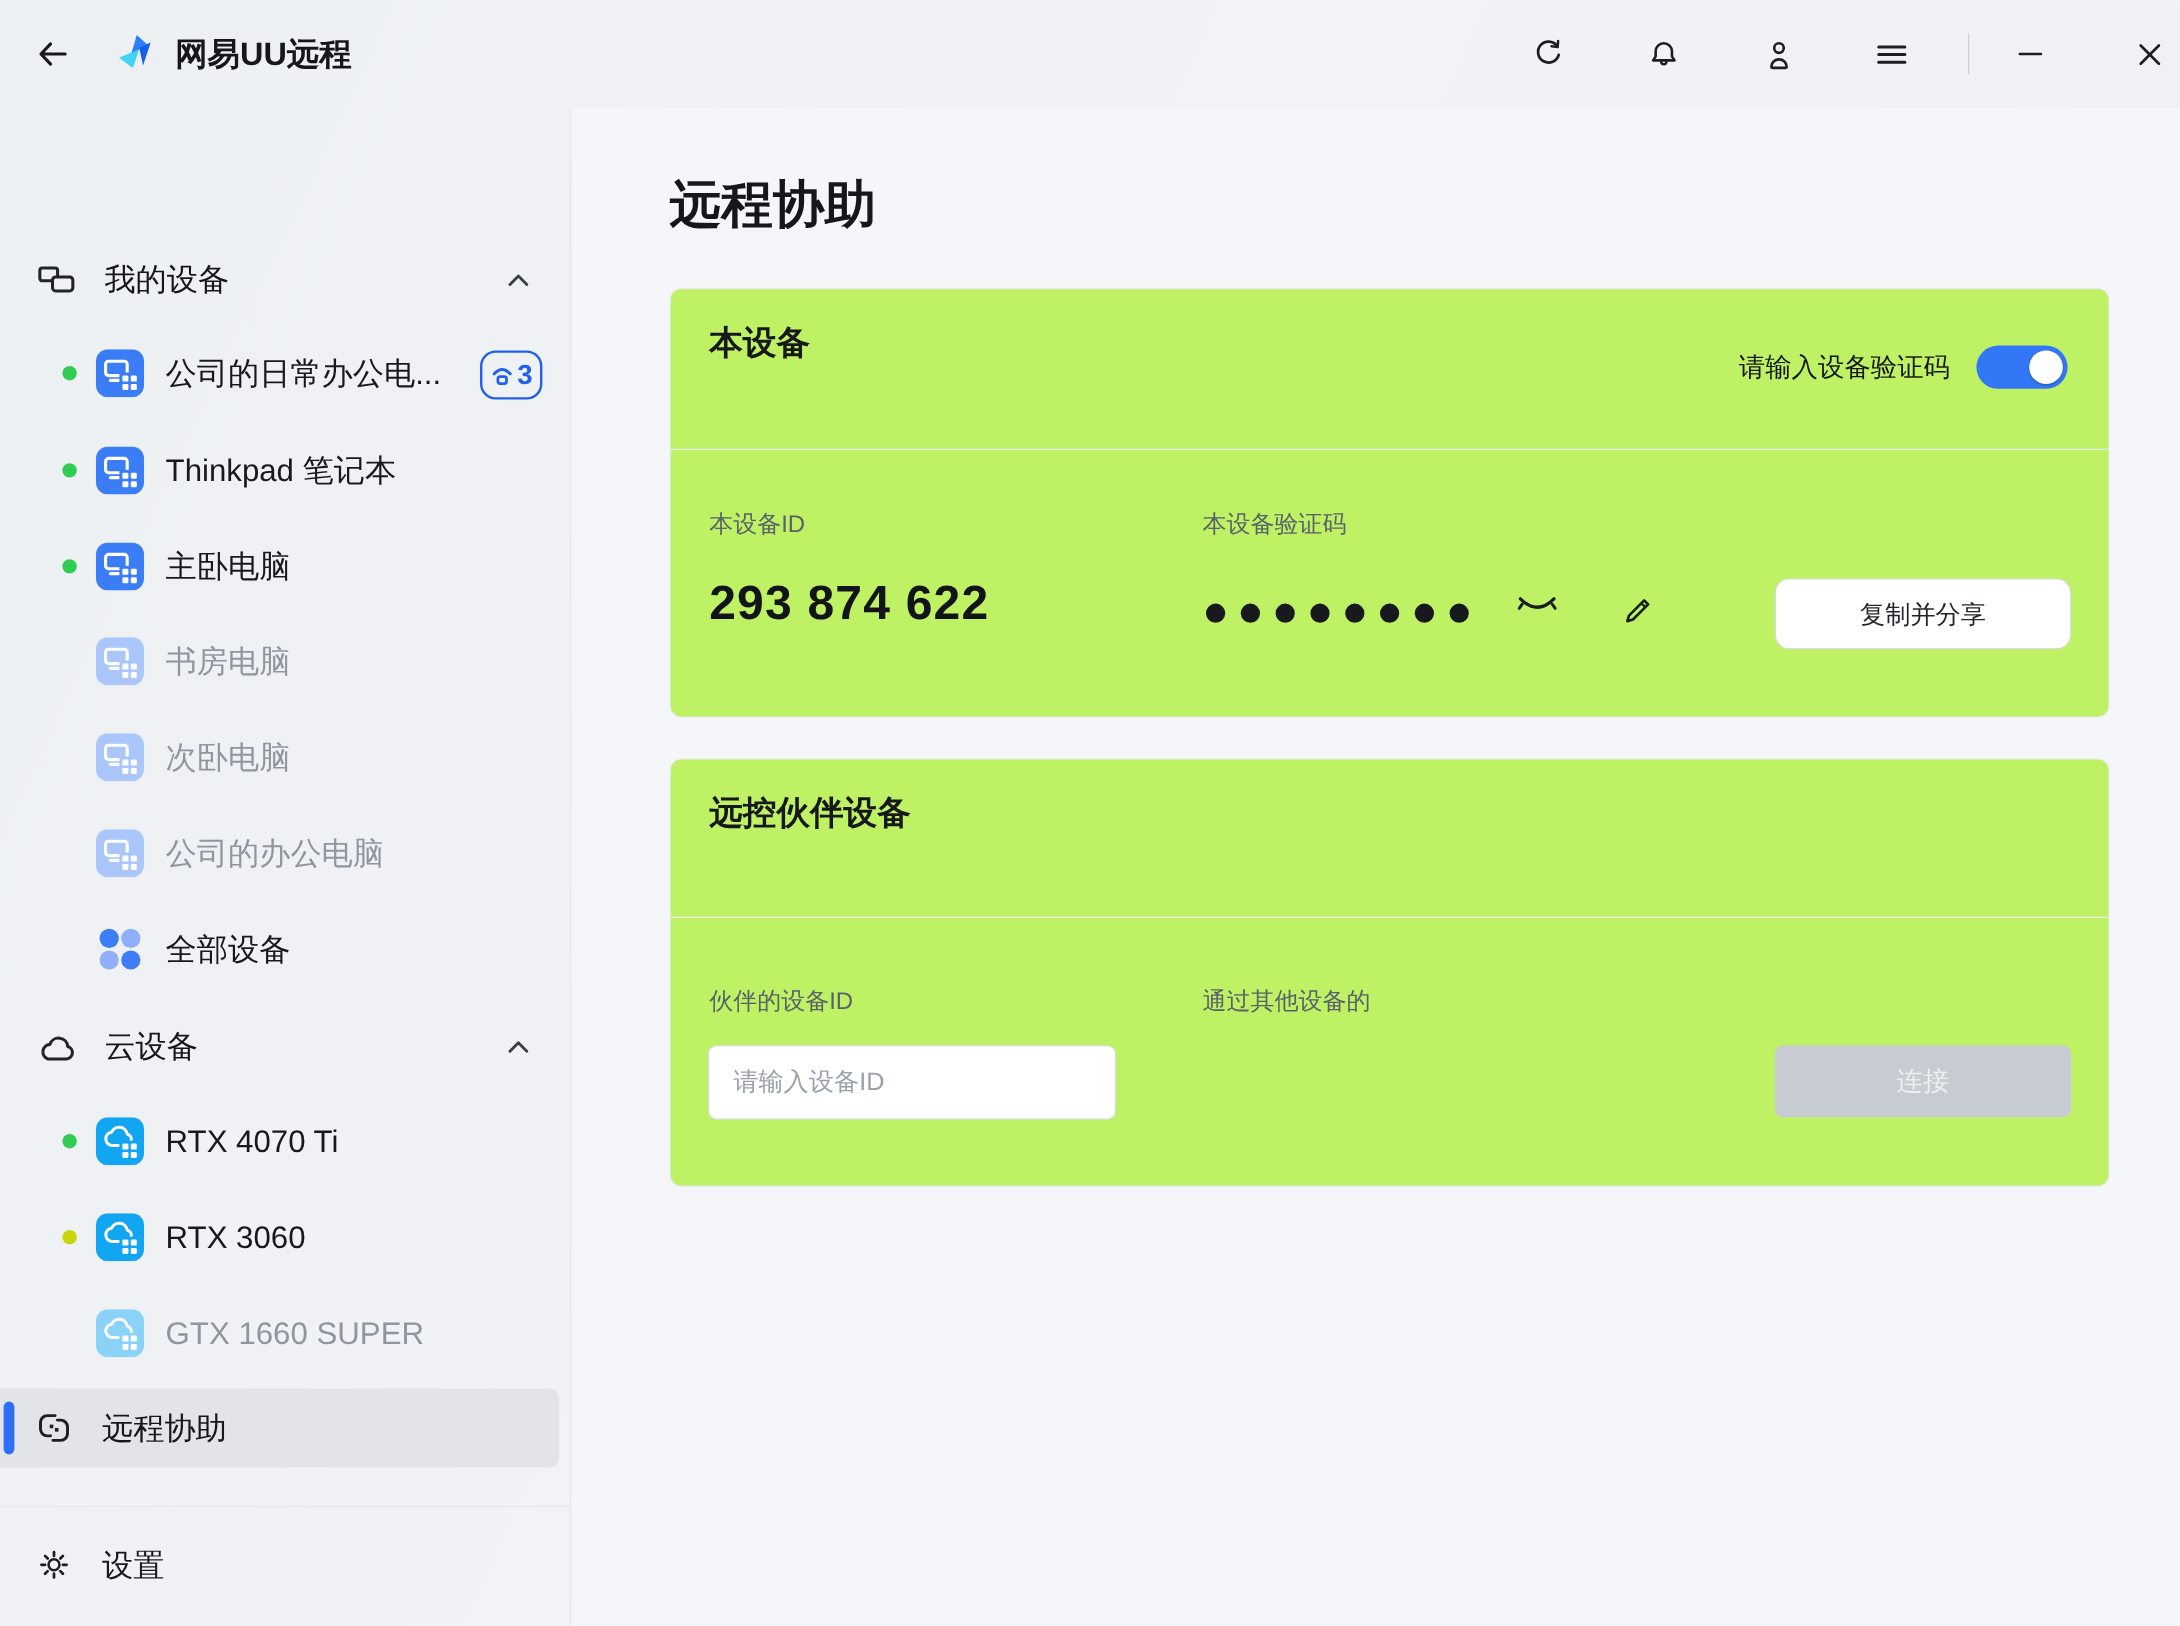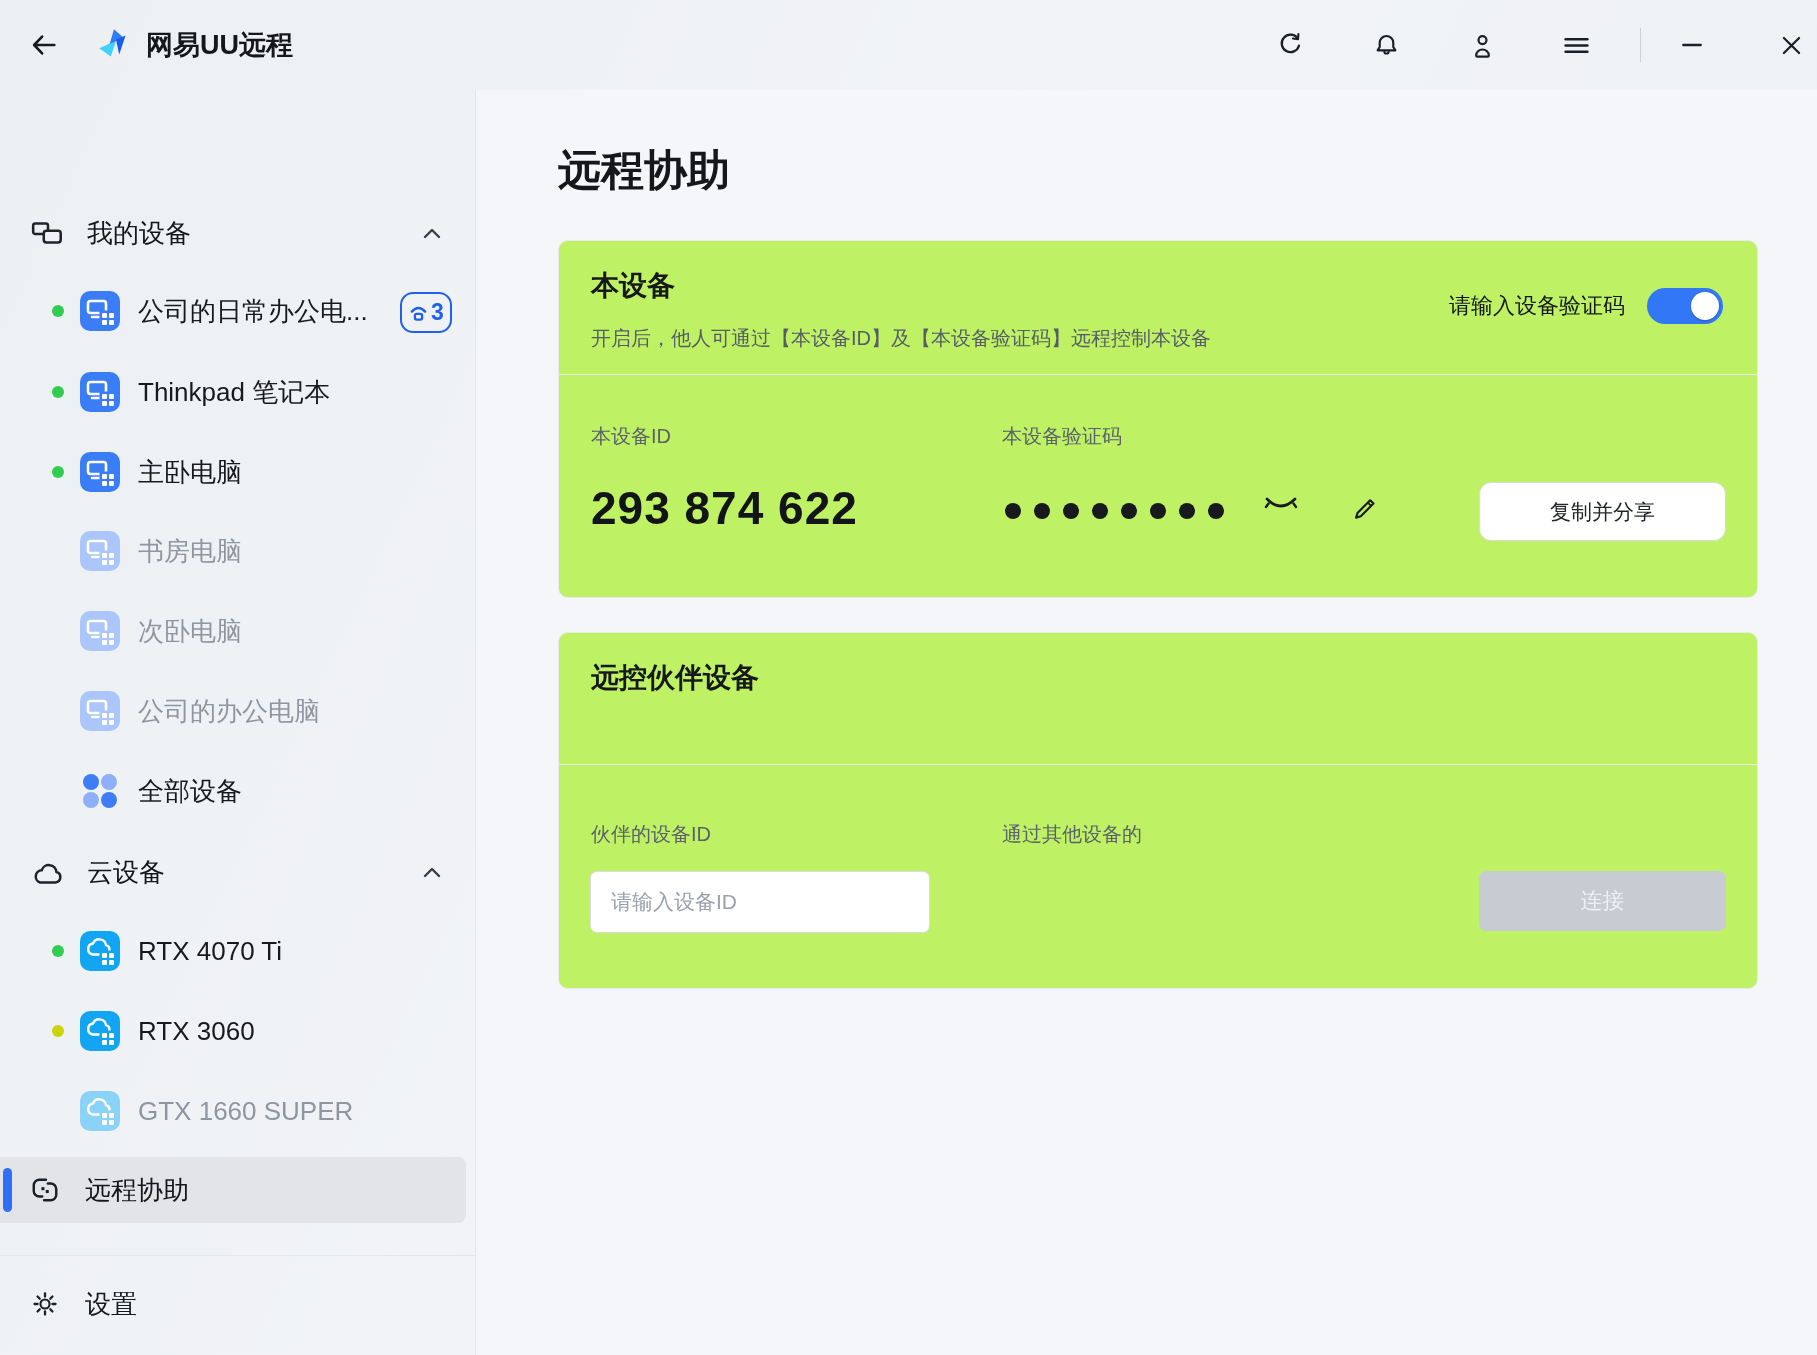--- a/index.html
+++ b/index.html
@@ -49,21 +49,21 @@
   .card{position:absolute;left:82px;width:1200px;background:#bef264;border:1px solid #e7e9ed;border-radius:10px;}
   .card1{top:150px;height:358px;}
   .card2{top:542px;height:357px;}
   .c-title{position:absolute;left:32px;top:26px;font-size:28px;font-weight:700;color:#16181c;}
   .c-sub{position:absolute;left:32px;top:84px;font-size:20px;color:#565d67;}
   .c-div{position:absolute;left:0;right:0;top:133px;height:1px;background:#e9ebef;}
   .toggle-label{position:absolute;right:132px;top:50px;font-size:22px;color:#15171a;}
   .toggle{position:absolute;left:1088px;top:47px;width:76px;height:36px;border-radius:18px;background:#3277f5;cursor:pointer;}
   .toggle .knob{position:absolute;right:4px;top:4px;width:28px;height:28px;border-radius:50%;background:#fff;box-shadow:0 1px 2px rgba(0,0,0,.25);}
   .f-label{position:absolute;top:182px;font-size:20px;color:#5a616b;}
-  .id-value{position:absolute;left:32px;top:240px;font-size:46px;font-weight:800;letter-spacing:1px;color:#121418;}
+  .id-value{position:absolute;left:32px;top:240px;font-size:40px;font-weight:800;letter-spacing:1px;color:#121418;}
   .mask{position:absolute;left:446px;top:262px;display:flex;gap:13px;}
   .mask i{width:16px;height:16px;border-radius:50%;background:#17191c;}
   .mini-btn{position:absolute;top:244px;width:40px;height:40px;display:flex;align-items:center;justify-content:center;cursor:pointer;}
   .copy-btn{position:absolute;left:920px;top:241px;width:247px;height:59px;background:#fff;border:1px solid #d7dade;border-radius:12px;
     font-size:21px;color:#22262b;display:flex;align-items:center;justify-content:center;cursor:pointer;}
   .p-input{position:absolute;top:238px;width:340px;height:62px;border:1px solid #d9dce1;border-radius:7px;background:#fff;
     padding:0 20px;font-size:21px;color:#2b2f35;outline:none;}
   .p-input::placeholder{color:#9aa1ab;}
   .connect-btn{position:absolute;left:920px;top:238px;width:247px;height:60px;background:#c7ccd2;border:none;border-radius:7px;
     color:#edeff2;font-size:22px;display:flex;align-items:center;justify-content:center;cursor:default;}
@@ -363,21 +363,20 @@
         <span class="slbl2">设置</span>
       </div>
     </div>
   </div>
 
   <div class="main">
     <div class="page-title">远程协助</div>
 
     <div class="card card1">
       <div class="c-title">本设备</div>
-      <div class="c-sub">开启后，他人可通过【本设备ID】及【本设备验证码】远程控制本设备</div>
       <div class="toggle-label">请输入设备验证码</div>
       <div class="toggle">
         <span class="knob"></span>
       </div>
       <div class="c-div"></div>
 
       <div class="f-label" style="left:32px">本设备ID</div>
       <div class="id-value">293 874 622</div>
 
       <div class="f-label" style="left:443px">本设备验证码</div>

